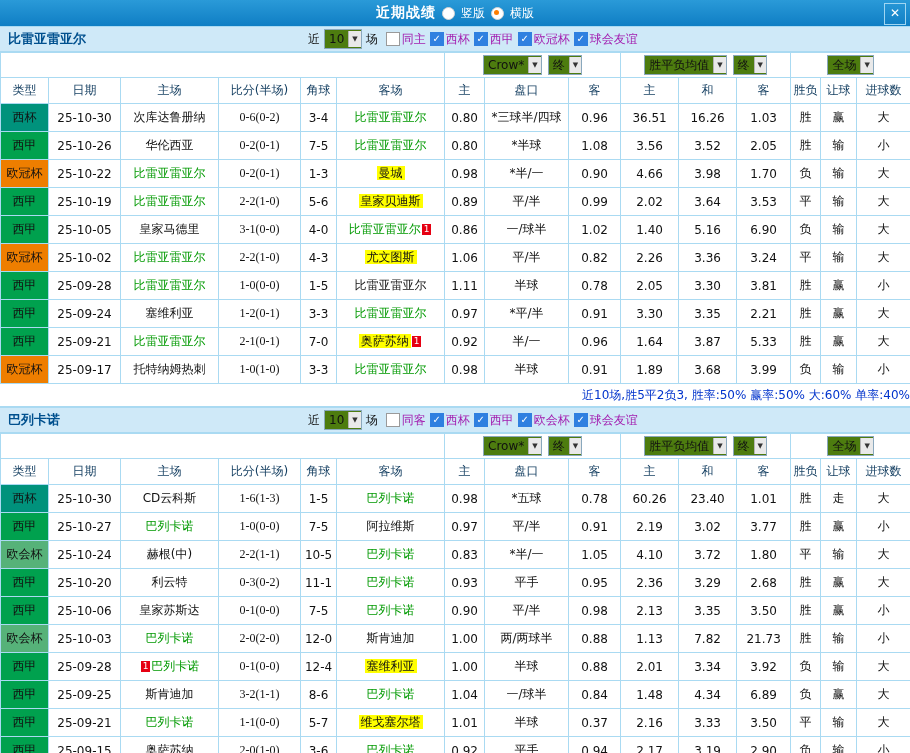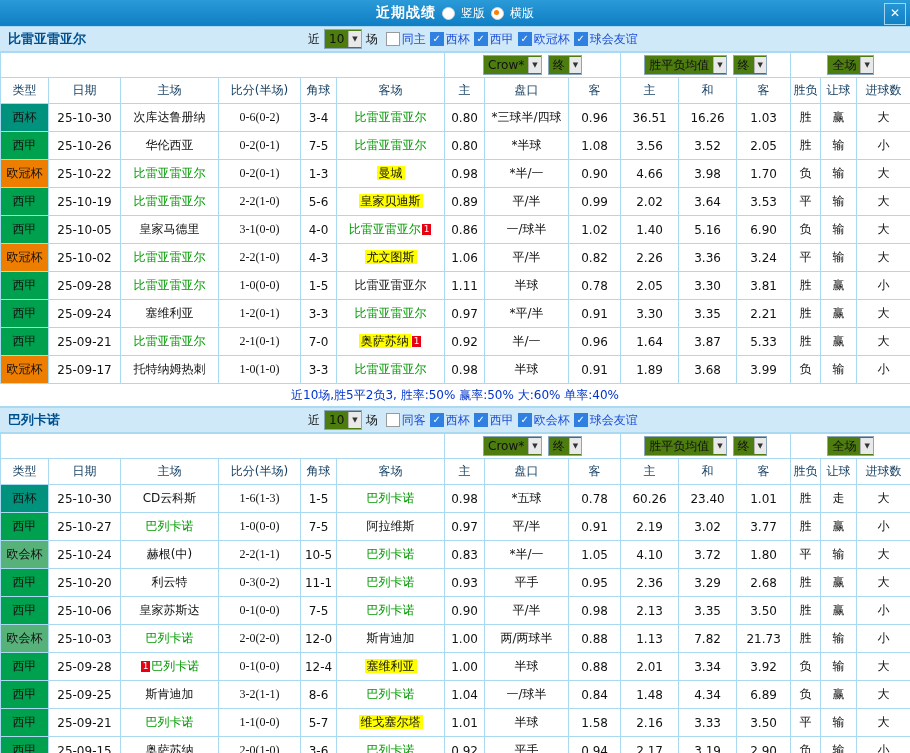--- a/index.html
+++ b/index.html
@@ -29,21 +29,21 @@
   .dd{display:inline-flex;align-items:center;background:#4d7c0f;border:1px solid #8aa8bd;
       height:18px;padding-left:4px;cursor:pointer;}
   .ddv{padding-right:4px;font-size:12px;color:#111;line-height:16px;}
   .arr{font-size:7px;color:#333;background:#e9e9e9;border-left:1px solid #b5b5b5;
        height:16px;line-height:16px;padding:0 3px;}
   .cbs{display:inline-flex;align-items:center;margin-left:4px;}
   .cb{display:inline-flex;align-items:center;gap:2px;cursor:pointer;margin-right:4px;}
   .box{width:12px;height:12px;border:1px solid #9a9a9a;background:#fff;font-size:10px;
        line-height:11px;text-align:center;color:#fff;flex:none;}
   .box.on{background:#2f80e0;border-color:#2f80e0;}
-  .cbl{color:#1d4ed8;}
+  .cbl{color:#a21caf;}
 
   
   .grid{width:910px;border-collapse:collapse;table-layout:fixed;}
   .grid td{border:1px solid #aadaf2;text-align:center;padding:0;font-size:12px;color:#111;
            white-space:nowrap;overflow:hidden;height:27px;}
   .ddrow td{height:24px;}
   .dgroup{display:flex;justify-content:center;align-items:center;gap:6px;}
   .hrow td{height:25px;color:#113c5f;}
 
   .lg{color:#fff;}
@@ -56,21 +56,21 @@
   .t-plain{color:#111;}
   .t-focus{color:#009900;}
   .t-hl{background:#ffff00;color:#111;padding:0 2px;}
   .hotpan{color:#e60012;margin-top:44px;}
   .c-red{color:#e60012;}
   .c-green{color:#009933;}
   .c-blue{color:#2244cc;}
   .b1{display:inline-block;background:#e60012;color:#fff;font-size:9px;line-height:11px;
       height:11px;padding:0 2px;margin:0 1px;vertical-align:1px;}
 
-  .summary{height:22px;line-height:22px;text-align:center;color:#0033cc;
+  .summary{height:22px;line-height:22px;text-align:right;color:#0033cc;
            border-bottom:1px solid #aadaf2;background:#fff;}
 </style>
 </head>
 <body>
 
 <div class="app">
 
   <div class="topbar">
     <div class="topbar-center">
       <span class="title">近期战绩</span>
@@ -609,21 +609,21 @@
           </tr>
           <tr>
             <td class="lg liga">西甲</td>
             <td>25-09-21</td>
             <td><span class="t-focus">巴列卡诺</span></td>
             <td class="score">1-1(0-0)</td>
             <td>5-7</td>
             <td><span class="t-hl">维戈塞尔塔</span></td>
             <td>1.01</td>
             <td class="">半球</td>
-            <td>1.58</td>
+            <td>0.37</td>
             <td>2.16</td>
             <td>3.33</td>
             <td>3.50</td>
             <td class="c-blue">平</td>
             <td class="c-green">输</td>
             <td class="c-red">大</td>
           </tr>
           <tr>
             <td class="lg liga">西甲</td>
             <td>25-09-15</td>

